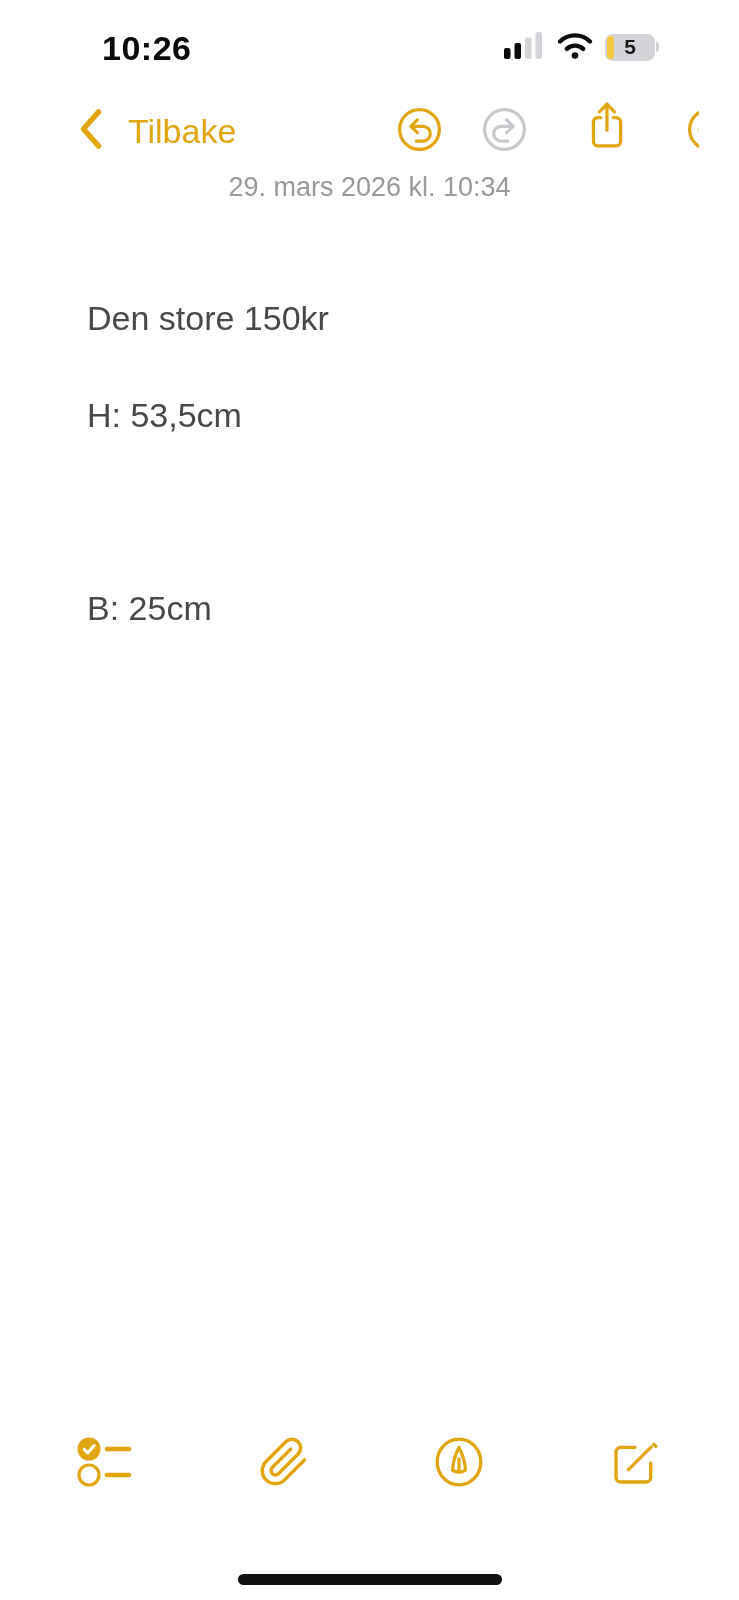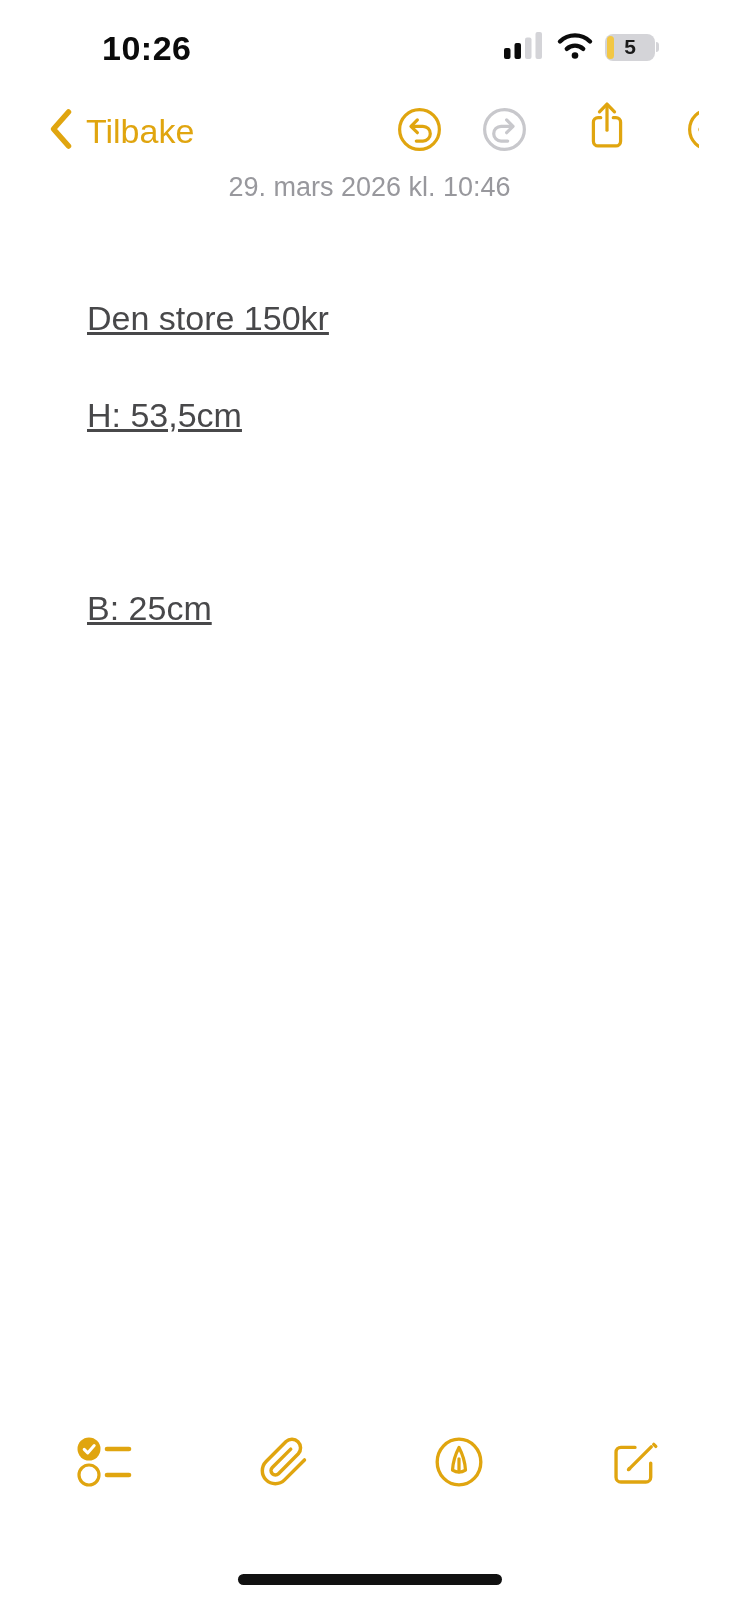--- a/index.html
+++ b/index.html
@@ -81,24 +81,24 @@
   }
 
   
   .nav-bar {
     position: absolute;
     top: 100px; left: 0; right: 0;
     height: 62px;
   }
   .back-button {
     position: absolute;
-    left: 6px; top: 6px;
-    display: flex;
-    align-items: center;
-    gap: 12px;
+    left: 36px; top: 6px;
+    display: flex;
+    align-items: center;
+    gap: 24px;
     color: var(--accent);
     cursor: pointer;
   }
   .back-label {
     font-size: 34px;
     color: var(--accent);
   }
   .nav-icon {
     position: absolute;
     top: 3px;
@@ -131,21 +131,20 @@
     left: 47px;
     right: 30px;
     cursor: text;
   }
   .note-line {
     font-size: 34px;
     line-height: 48.4px;
     height: 48.4px;
     color: var(--body-text);
     white-space: pre;
-    text-decoration: underline;
   }
 
   
   .toolbar {
     position: absolute;
     left: 0; right: 0;
     top: 1432px;
     height: 64px;
     display: flex;
     align-items: center;
@@ -250,21 +249,21 @@
         <svg width="47" height="47" viewBox="0 0 44 44" fill="none" stroke="currentColor" stroke-width="3">
           <circle cx="22" cy="22" r="18.6"></circle>
           <circle cx="14.3" cy="22" r="2.7" fill="currentColor" stroke="none"></circle>
           <circle cx="22" cy="22" r="2.7" fill="currentColor" stroke="none"></circle>
           <circle cx="29.7" cy="22" r="2.7" fill="currentColor" stroke="none"></circle>
         </svg>
       </span>
     </div>
   </div>
 
-  <div class="date-line">29. mars 2026 kl. 10:46</div>
+  <div class="date-line">29. mars 2026 kl. 10:34</div>
 
   <div class="note-content">
     <div class="note-line">Den store 150kr</div>
     <div class="note-line"></div>
     <div class="note-line">H: 53,5cm</div>
     <div class="note-line"></div>
     <div class="note-line"></div>
     <div class="note-line"></div>
     <div class="note-line">B: 25cm</div>
   </div>

